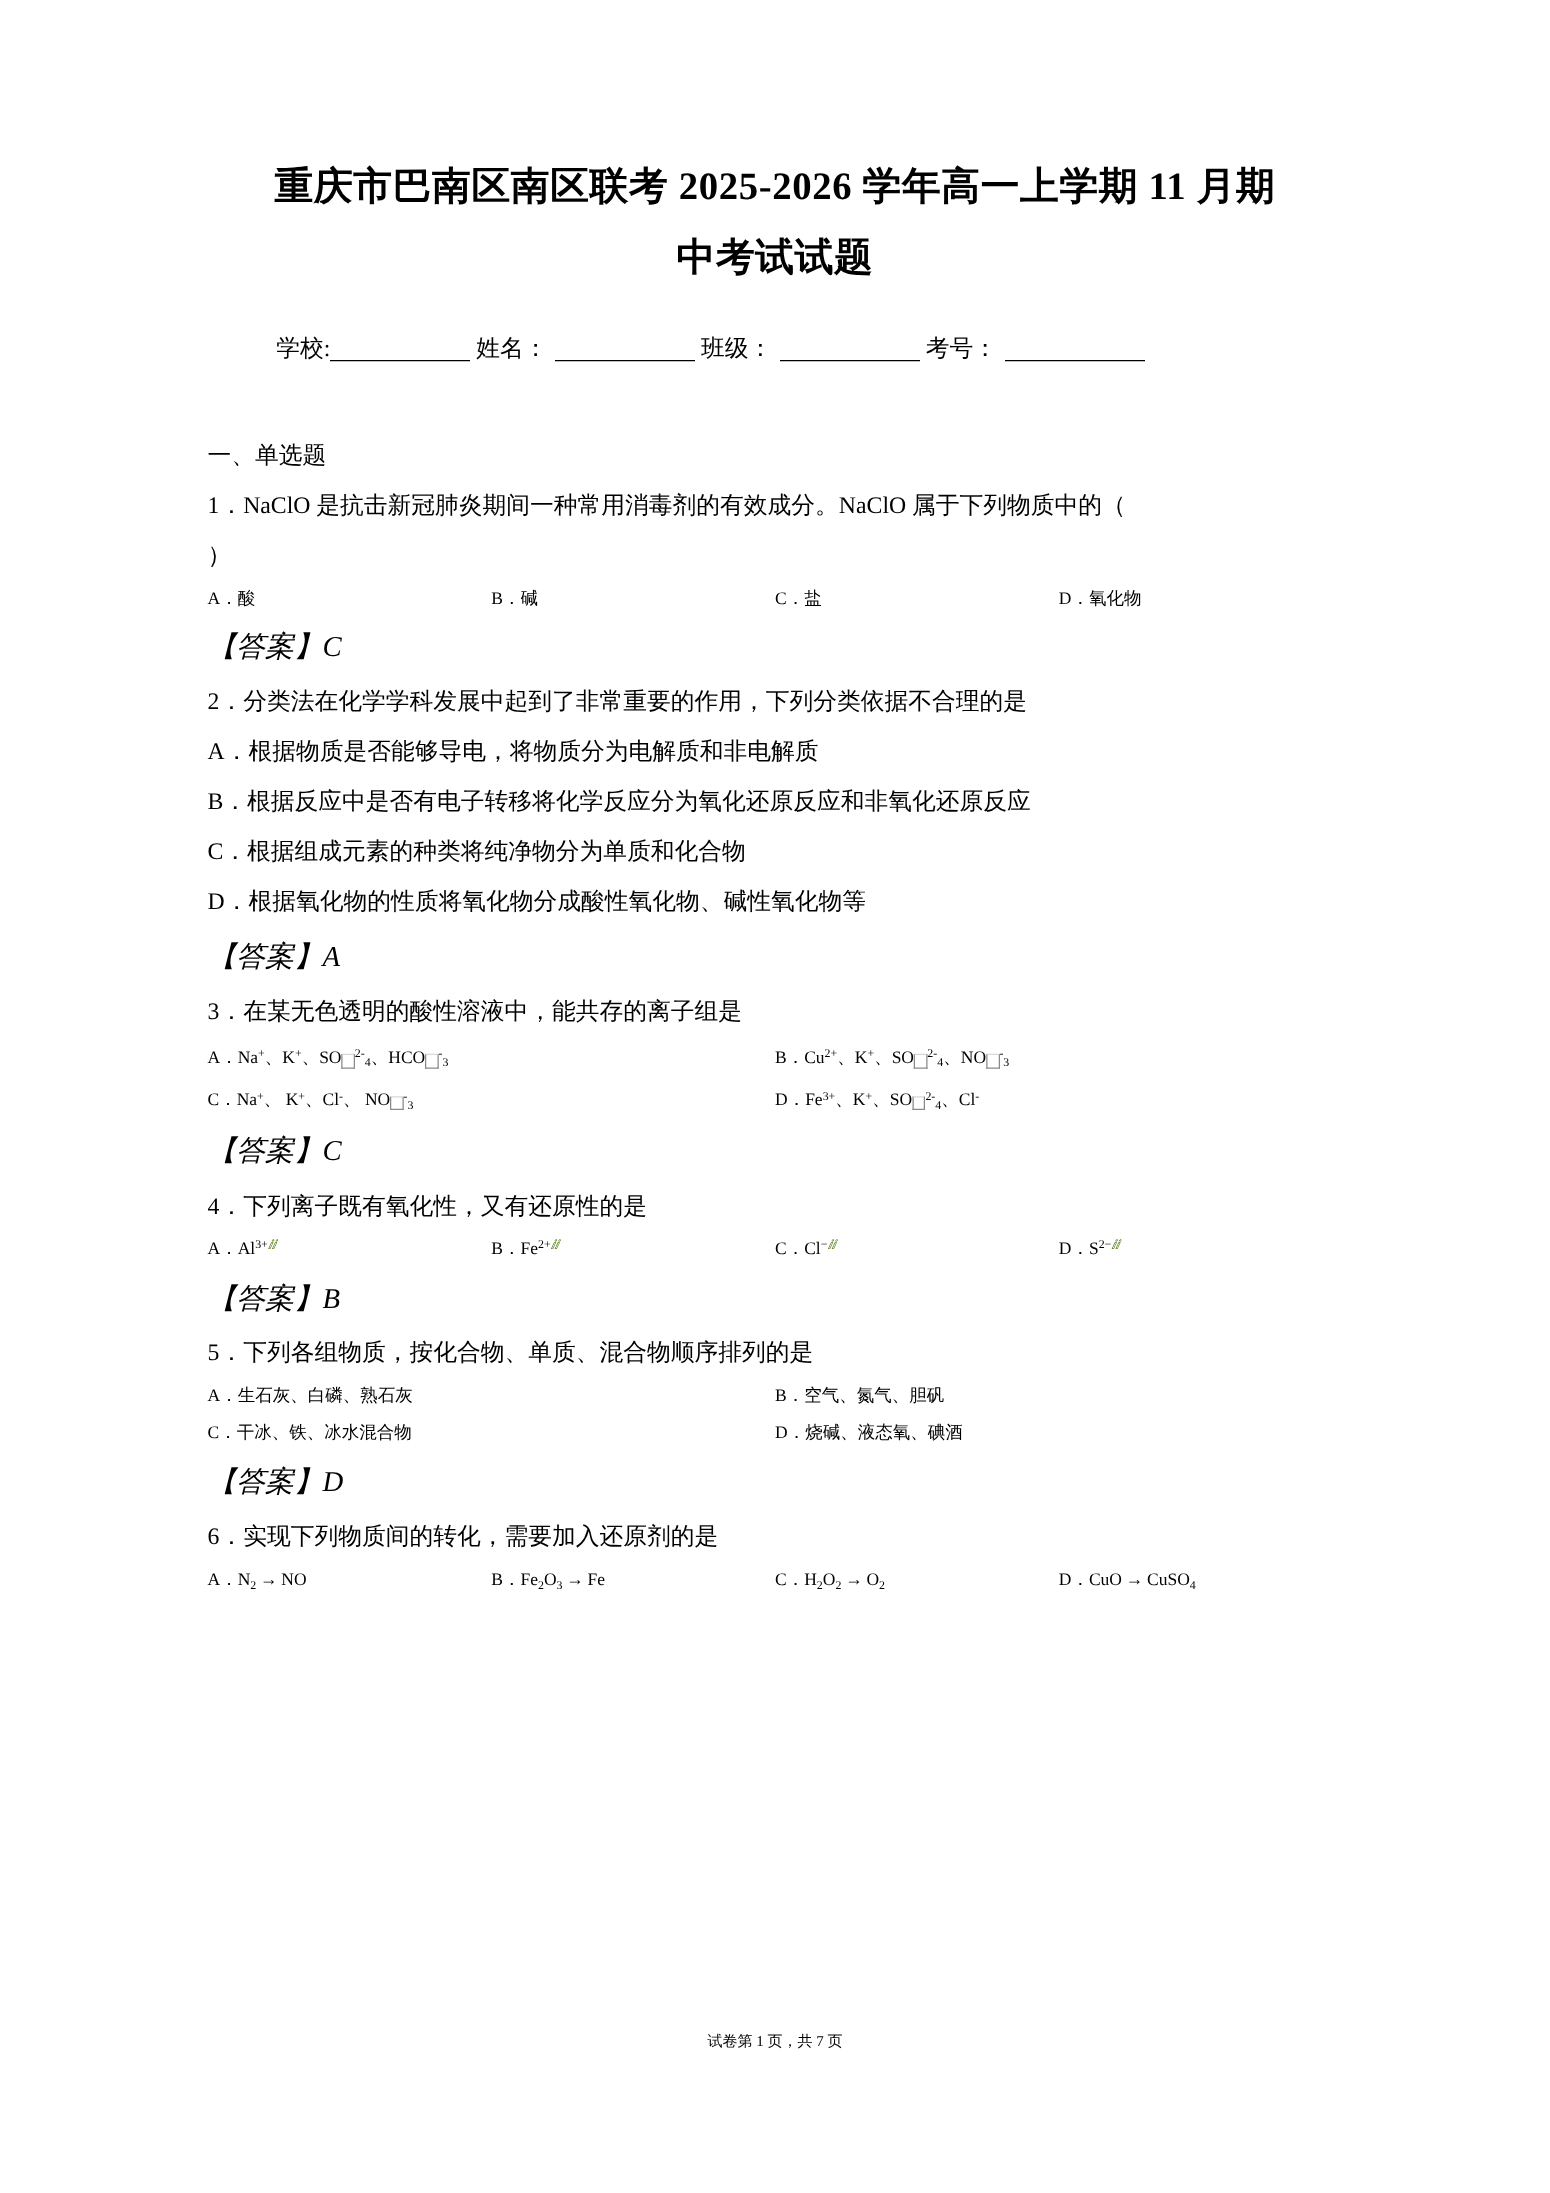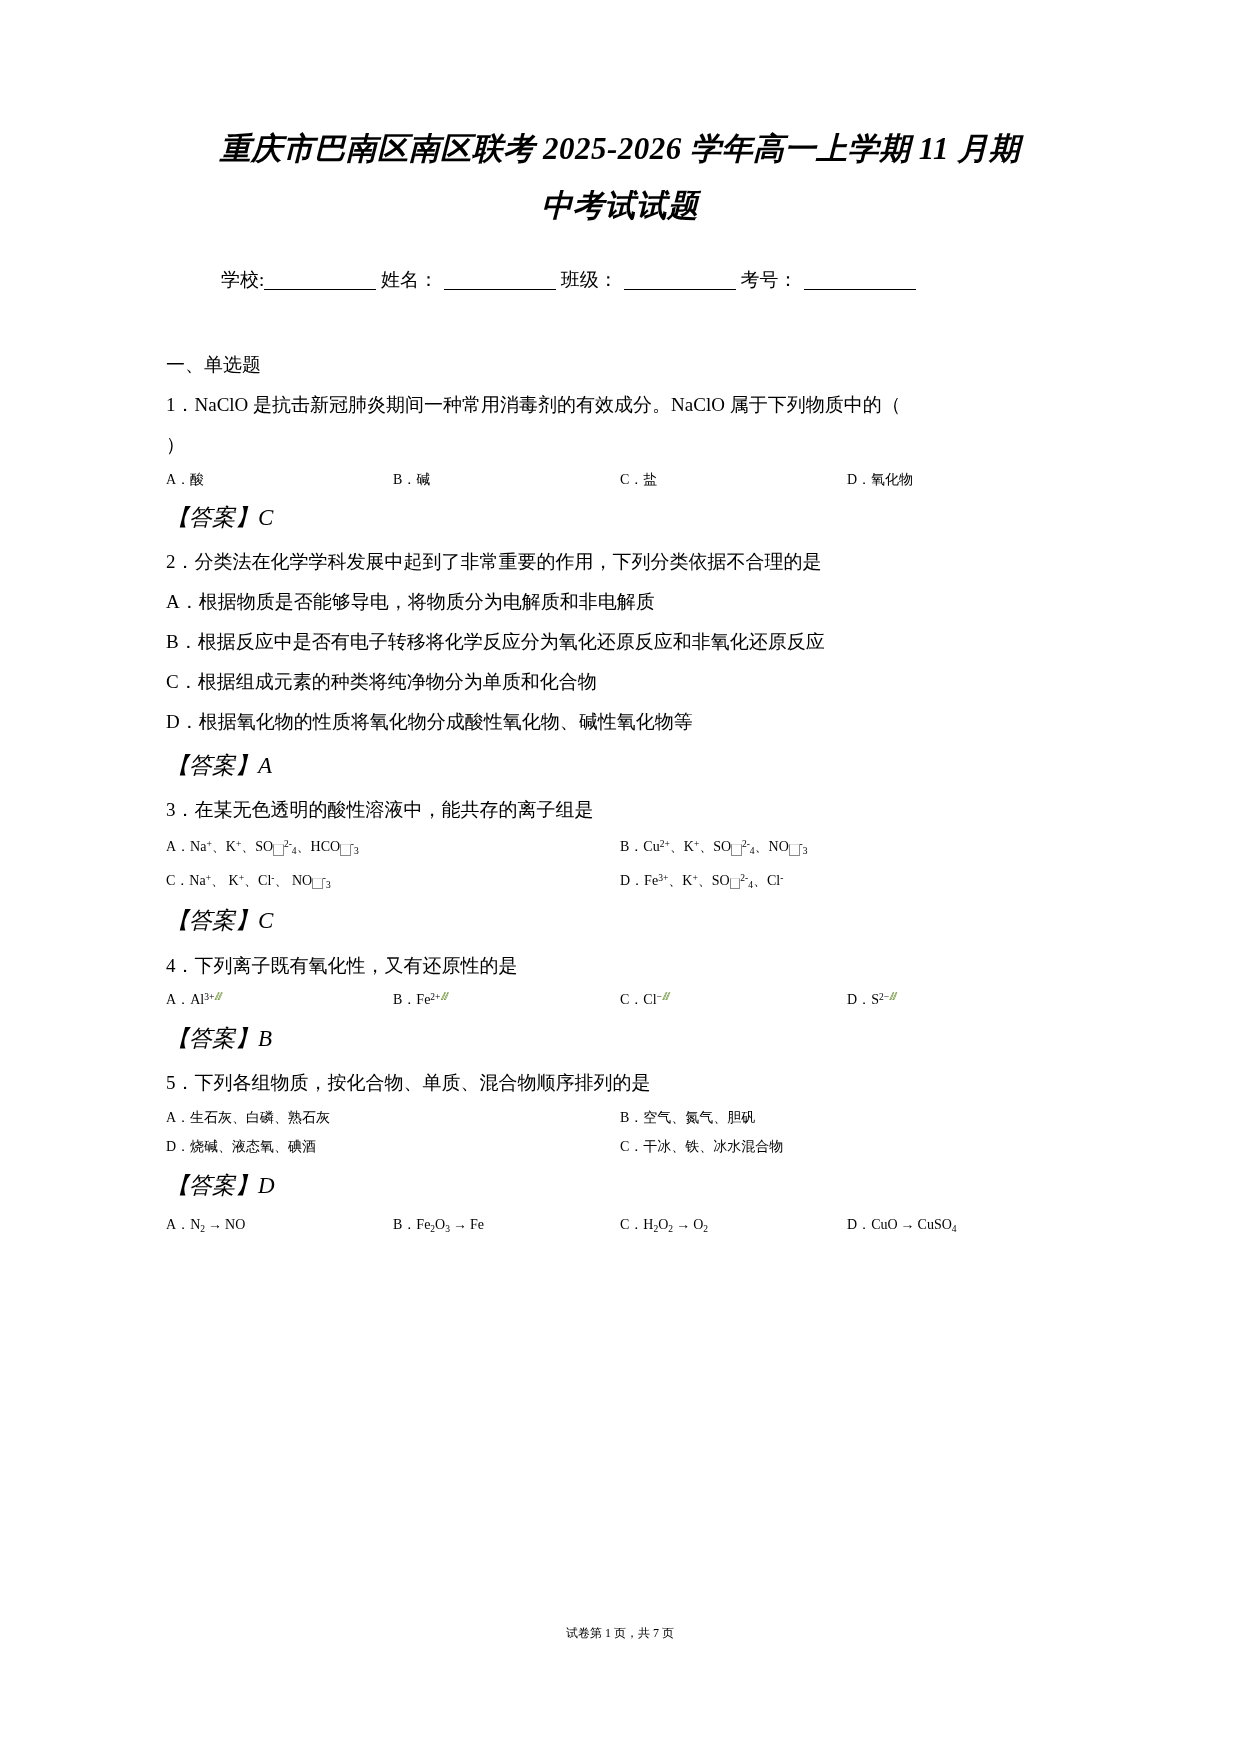--- a/index.html
+++ b/index.html
@@ -27,21 +27,20 @@
     font-size: 31px;
     font-weight: bold;
     text-align: center;
     line-height: 1.85;
     letter-spacing: 0.5px;
     margin: 0;
     padding: 0 10px;
   }
   .doc-title .t-line {
     display: block;
-    font-style: italic;
   }
   
   .info-line {
     margin-top: 30px;
     font-size: 19px;
     line-height: 1.6;
     white-space: nowrap;
     padding-left: 55px;
   }
   .info-item {
@@ -178,25 +177,26 @@
     <span class="opt"><span>D．</span><span>S</span><sup>2−</sup><span class="iartifact">ⅈⅈ</span></span>
   </div>
   <div class="ans-line">【答案】B</div>
 
   <div class="q-line">5．下列各组物质，按化合物、单质、混合物顺序排列的是</div>
   <div class="opt-row opt-2">
     <span class="opt">A．生石灰、白磷、熟石灰</span>
     <span class="opt">B．空气、氮气、胆矾</span>
   </div>
   <div class="opt-row opt-2">
+    <span class="opt">C．干冰、铁、冰水混合物</span>
     <span class="opt">D．烧碱、液态氧、碘酒</span>
-    <span class="opt">C．干冰、铁、冰水混合物</span>
   </div>
   <div class="ans-line">【答案】D</div>
 
+  <div class="q-line">6．实现下列物质间的转化，需要加入还原剂的是</div>
   <div class="opt-row opt-4">
     <span class="opt"><span>A．</span><span>N</span><sub>2</sub><span class="arrow">→</span><span>NO</span></span>
     <span class="opt"><span>B．</span><span>Fe</span><sub>2</sub><span>O</span><sub>3</sub><span class="arrow">→</span><span>Fe</span></span>
     <span class="opt"><span>C．</span><span>H</span><sub>2</sub><span>O</span><sub>2</sub><span class="arrow">→</span><span>O</span><sub>2</sub></span>
     <span class="opt"><span>D．</span><span>CuO</span><span class="arrow">→</span><span>CuSO</span><sub>4</sub></span>
   </div>
 
   <div class="footer">试卷第 1 页，共 7 页</div>
 
 </div>

